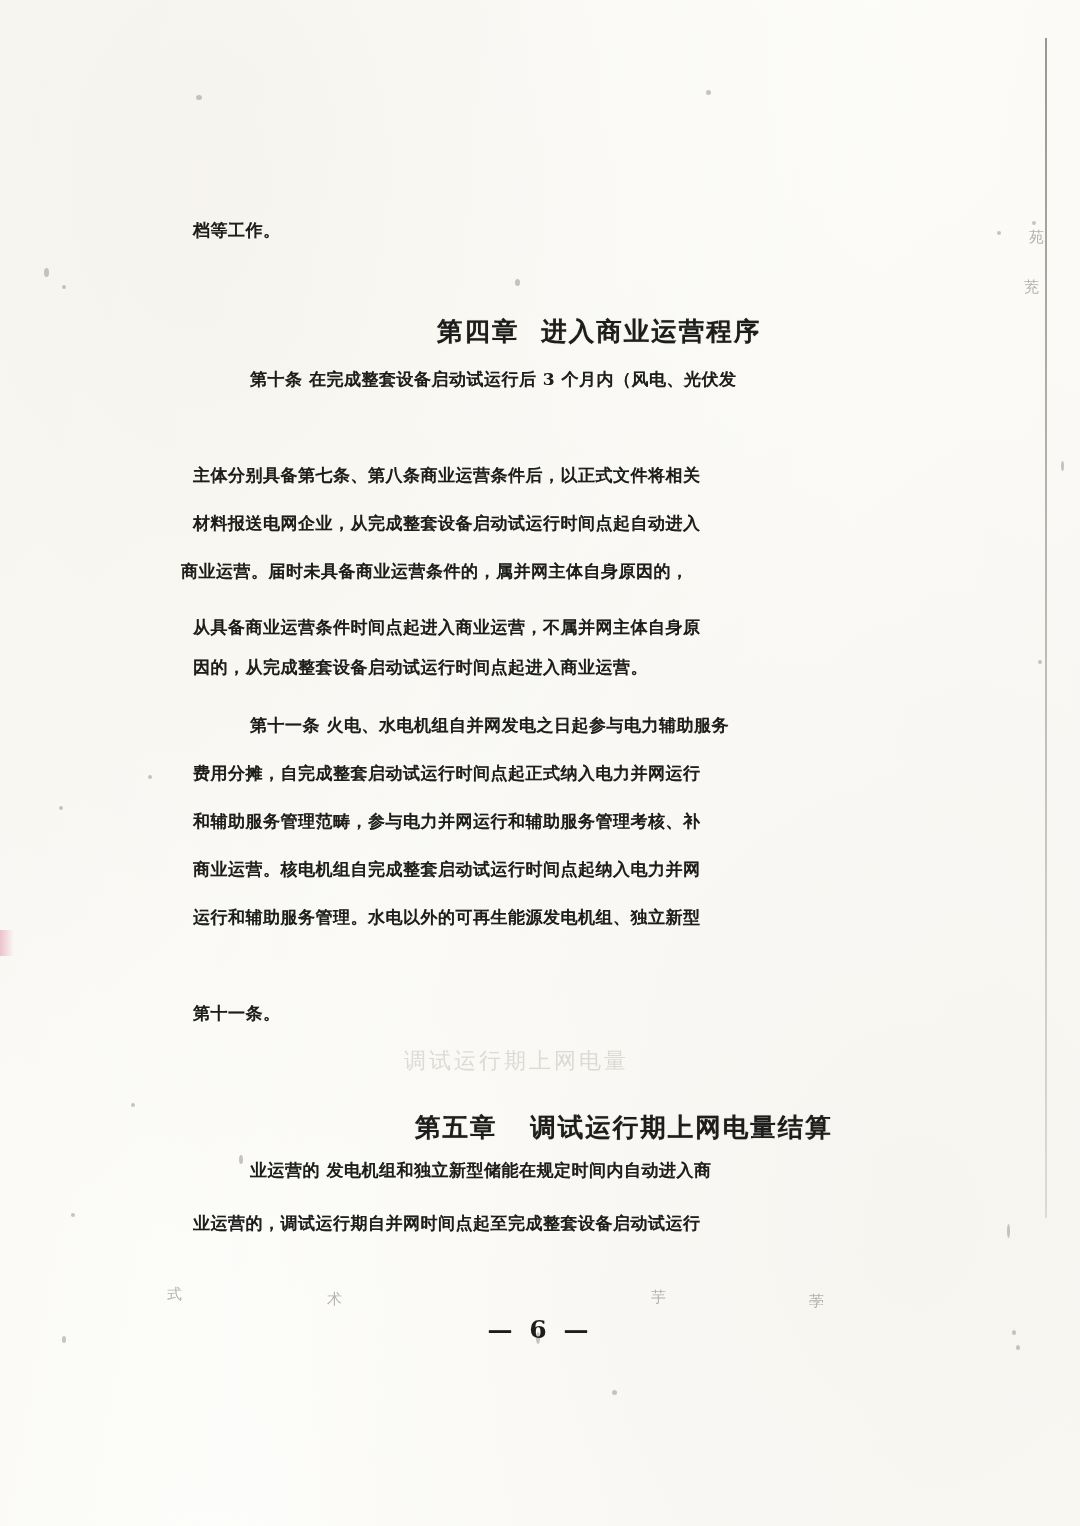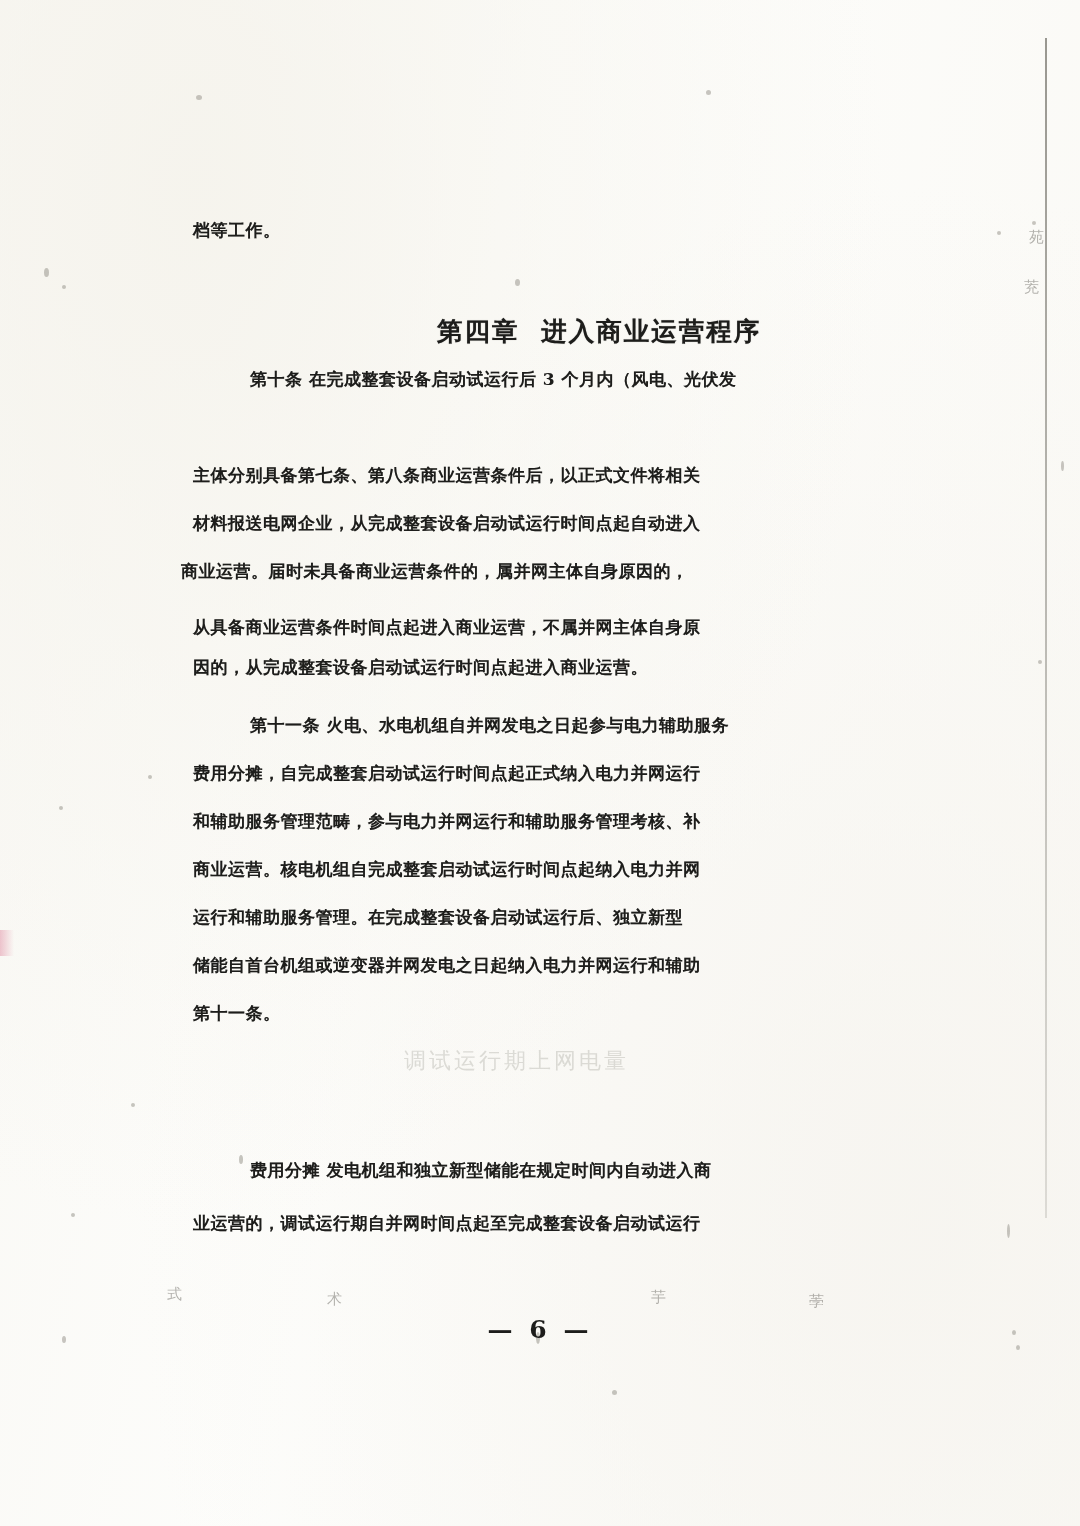--- a/index.html
+++ b/index.html
@@ -158,22 +158,22 @@
     <div class="line body-text" style="left:250px; top:371px;">第十条 在完成整套设备启动试运行后 3 个月内（风电、光伏发</div>
     <div class="line body-text" style="left:193px; top:467px;">主体分别具备第七条、第八条商业运营条件后，以正式文件将相关</div>
     <div class="line body-text" style="left:193px; top:515px;">材料报送电网企业，从完成整套设备启动试运行时间点起自动进入</div>
     <div class="line body-text" style="left:181px; top:563px;text-align:right;">商业运营。届时未具备商业运营条件的，属并网主体自身原因的，</div>
     <div class="line body-text" style="left:193px; top:611px;margin-top:8px;">从具备商业运营条件时间点起进入商业运营，不属并网主体自身原</div>
     <div class="line body-text" style="left:193px; top:659px;">因的，从完成整套设备启动试运行时间点起进入商业运营。</div>
     <div class="line body-text" style="left:250px; top:717px;">第十一条 火电、水电机组自并网发电之日起参与电力辅助服务</div>
     <div class="line body-text" style="left:193px; top:765px;">费用分摊，自完成整套启动试运行时间点起正式纳入电力并网运行</div>
     <div class="line body-text" style="left:193px; top:813px;">和辅助服务管理范畴，参与电力并网运行和辅助服务管理考核、补</div>
     <div class="line body-text" style="left:193px; top:861px;">商业运营。核电机组自完成整套启动试运行时间点起纳入电力并网</div>
-    <div class="line body-text" style="left:193px; top:909px;">运行和辅助服务管理。在完成整套设备启动试运行后、独立新型</div>
-    <div class="line body-text" style="left:193px; top:957px;">储能自首台机组或逆变器并网发电之日起纳入电力并网运行和辅助</div>
+    <div class="line body-text" style="left:193px; top:909px;">运行和辅助服务管理。水电以外的可再生能源发电机组、独立新型</div>
     <div class="line body-text" style="left:193px; top:1005px;">第十一条。</div>
-    <div class="line body-text" style="left:250px; top:1162px;">费用分摊 发电机组和独立新型储能在规定时间内自动进入商</div>
+    <div class="line chapter-head" style="left:415px; top:1110px;">第五章   调试运行期上网电量结算</div>
+    <div class="line body-text" style="left:250px; top:1162px;">业运营的 发电机组和独立新型储能在规定时间内自动进入商</div>
     <div class="line body-text" style="left:193px; top:1215px;">业运营的，调试运行期自并网时间点起至完成整套设备启动试运行</div>
   </div>
 
   <div class="page-num">— 6 —</div>
 
 </div>
 
 </body></html>

